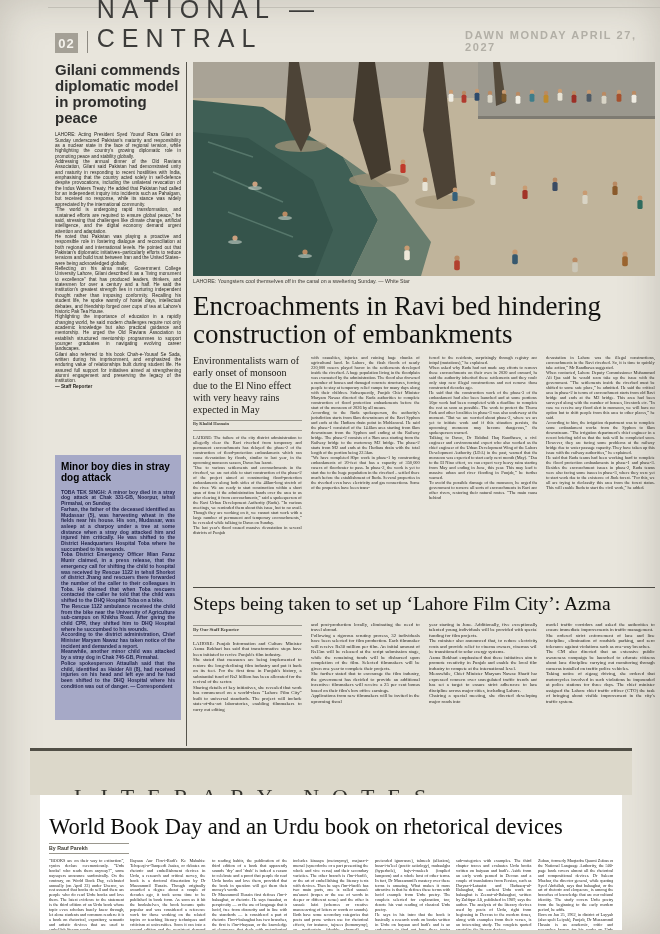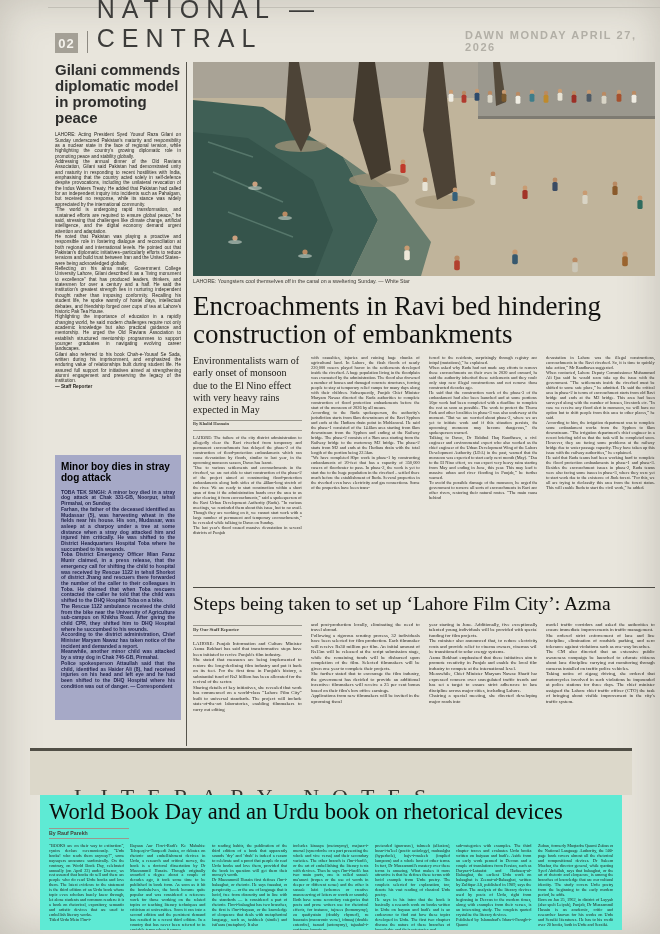--- a/index.html
+++ b/index.html
@@ -42,40 +42,40 @@
   .serifbody .micro{font-family:"Liberation Serif",serif;font-size:8.8px;line-height:10px;}
   .film-rule{height:1px;background:#4d4b44;margin-top:8px;}
   .h-film{font-family:"Liberation Serif",serif;font-size:19.5px;line-height:1.05;color:#121210;margin-top:6px;}
   .film-cols{height:112px;margin-top:6px;}
   .film-cols .micro{font-size:9.6px;line-height:11px;}
   
   .lit-rule{position:absolute;left:30px;right:28px;top:748px;height:3px;background:#514f46;}
   .lit-band{position:absolute;left:30px;right:28px;top:751px;height:44px;background:#dcd8ca;}
   .lit-title{position:absolute;left:74px;top:784px;font-family:"Liberation Serif",serif;font-size:22px;
              letter-spacing:13px;color:#36352f;}
-  .lit-panel{position:absolute;left:40px;right:38px;top:795px;bottom:4px;background:#5eead4;
-             padding:5px 9px;overflow:hidden;}
+  .lit-panel{position:absolute;left:40px;right:38px;top:795px;bottom:4px;background:#ffffff;
+             padding:20px 9px;overflow:hidden;}
   .h-book{font-family:"Liberation Serif",serif;font-size:22.5px;line-height:1.05;color:#0c0c0a;}
   .lit-byline{width:80px;}
   .lit-cols{display:flex;gap:6px;margin-top:3px;height:102px;}
   .lit-cols .col{flex:1;overflow:hidden;}
   .lit-cols .micro{font-family:"Liberation Serif",serif;font-size:8.6px;line-height:9.9px;}
 </style>
 </head>
 <body>
 
 <div id="page">
 
   <div class="top-hairline"></div>
 
   <div class="masthead">
     <div class="pagenum">02</div>
     <div class="mast-div"></div>
     <div class="section-title">NATIONAL — CENTRAL</div>
-    <div class="mast-date">DAWN  MONDAY APRIL 27, 2026</div>
+    <div class="mast-date">DAWN  MONDAY APRIL 27, 2027</div>
   </div>
 
   <div class="left-rail">
     <div class="h-gilani">Gilani commends diplomatic model in promoting peace</div>
     <div class="micro-wrap gilani-body">
       <div class="micro"><span>LAHORE: Acting President Syed Yousuf Raza Gilani on Sunday underscored Pakistan's maturity and responsibility as a nuclear state in the face of regional tension, while highlighting the country's growing diplomatic role in promoting peace and stability globally.
 Addressing the annual dinner of the Old Ravians Association, Gilani said Pakistan had demonstrated unity and maturity in responding to recent hostilities with India, emphasising that the country acted solely in self-defence despite provocations, including the unilateral revocation of the Indus Waters Treaty. He added that Pakistan had called for an independent inquiry into incidents such as Pahalgam, but received no response, while its stance was widely appreciated by the international community.
 “The world is undergoing rapid transformation, and sustained efforts are required to ensure global peace,” he said, stressing that challenges like climate change, artificial intelligence, and the digital economy demand urgent attention and adaptation.
 He noted that Pakistan was playing a proactive and responsible role in fostering dialogue and reconciliation at both regional and international levels. He pointed out that Pakistan's diplomatic initiatives–particularly efforts to reduce tensions and build trust between Iran and the United States–were being acknowledged globally.
 Reflecting on his alma mater, Government College University Lahore, Gilani described it as a “living monument to excellence” that has produced leaders, thinkers, and statesmen for over a century and a half. He said the institution's greatest strength lies in nurturing independent thought rather than imposing conformity. Recalling his student life, he spoke warmly of hostel days, intellectual debates, and friendship forged over cups of tea at Lahore's historic Pak Tea House.

